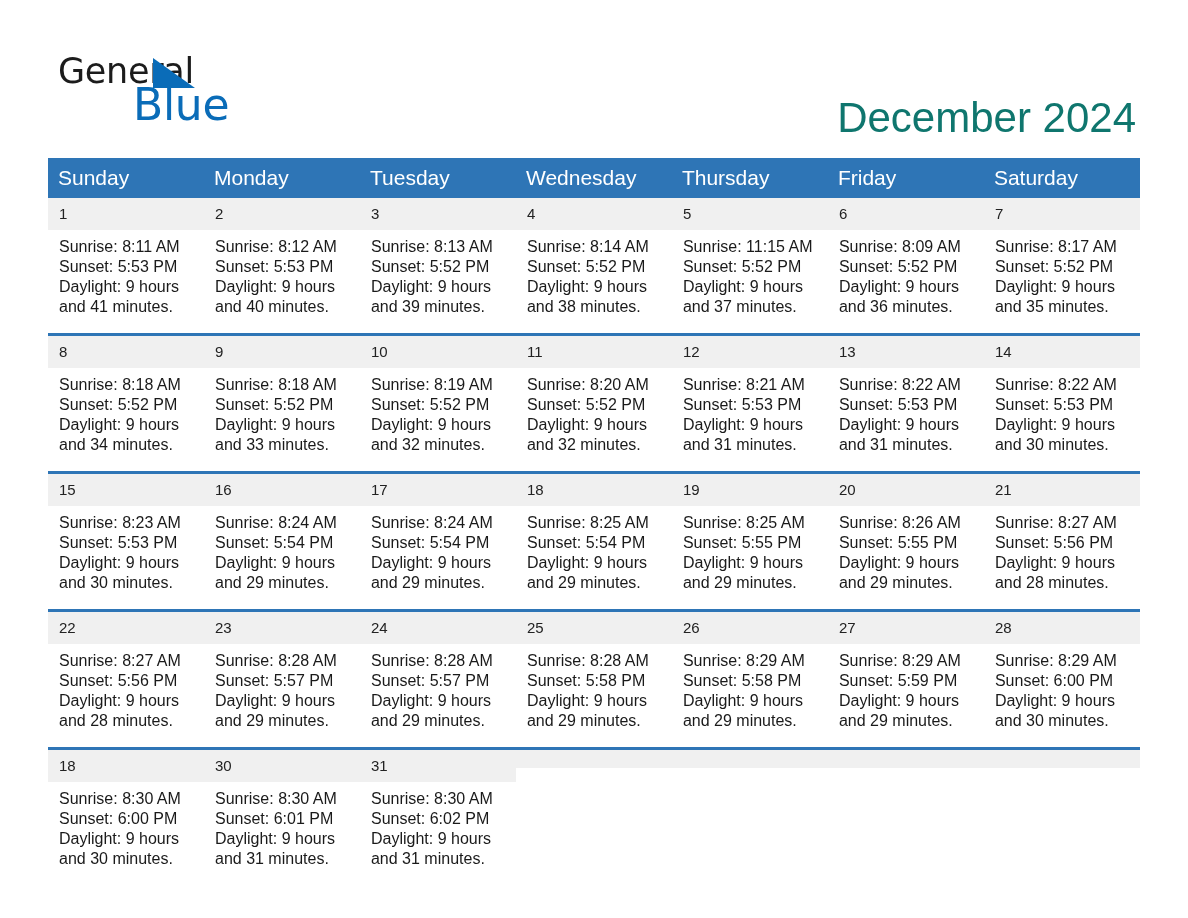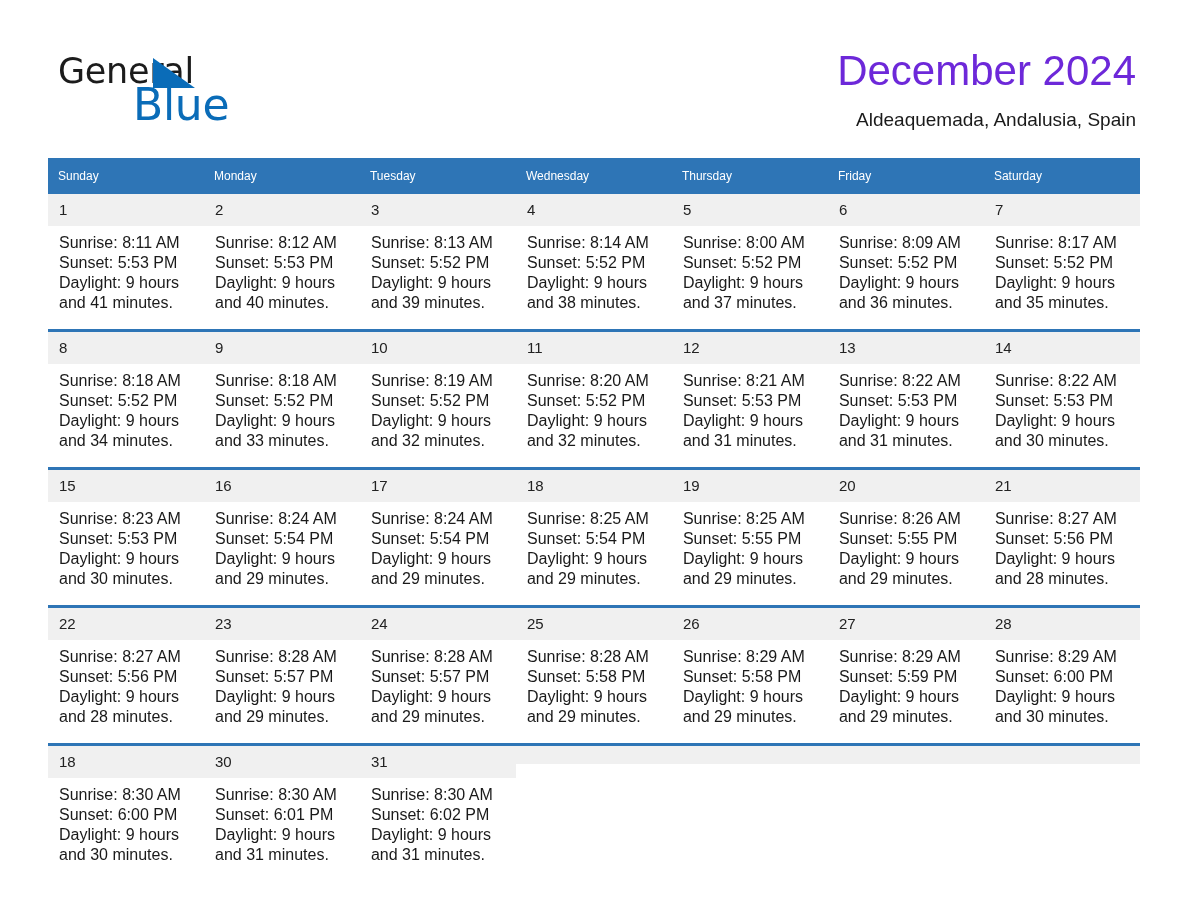--- a/index.html
+++ b/index.html
@@ -70,22 +70,23 @@
   .title-block {
     position: absolute;
     right: 52px;
     top: 46px;
     text-align: right;
   }
   .cal-title {
     font-size: 42px;
     line-height: 50px;
     font-weight: 400;
-    color: #6d28d9;
+    color: #0f766e;
     white-space: nowrap;
+    margin-top: 47px;
   }
   .cal-subtitle {
     margin-top: 10px;
     font-size: 19px;
     line-height: 28px;
     font-weight: 400;
     color: #1a1a1a;
     white-space: nowrap;
   }
 
@@ -97,21 +98,21 @@
     width: 1092px;
   }
   .cal-table {
     width: 1092px;
     border-collapse: collapse;
     table-layout: fixed;
   }
   .cal-table th {
     background: #2e75b6;
     color: #ffffff;
-    font-size: 12px;
+    font-size: 21px;
     font-weight: 400;
     text-align: left;
     padding: 8px 0 8px 10px;
     height: 20px;
     border: none;
   }
   td.daycell {
     vertical-align: top;
     padding: 0;
     border: none;
@@ -223,21 +224,21 @@
             <div class="dayinfo">
               <div>Sunrise: 8:14 AM</div>
               <div>Sunset: 5:52 PM</div>
               <div>Daylight: 9 hours</div>
               <div>and 38 minutes.</div>
             </div>
           </td>
           <td class="daycell">
             <div class="daynum">5</div>
             <div class="dayinfo">
-              <div>Sunrise: 8:00 AM</div>
+              <div>Sunrise: 11:15 AM</div>
               <div>Sunset: 5:52 PM</div>
               <div>Daylight: 9 hours</div>
               <div>and 37 minutes.</div>
             </div>
           </td>
           <td class="daycell">
             <div class="daynum">6</div>
             <div class="dayinfo">
               <div>Sunrise: 8:09 AM</div>
               <div>Sunset: 5:52 PM</div>

